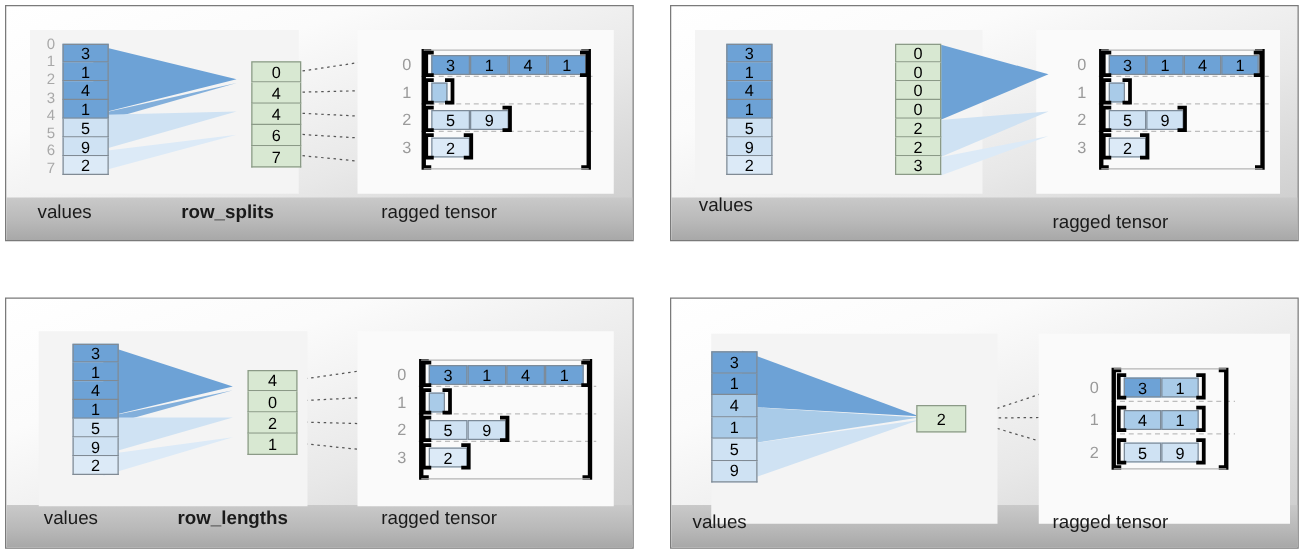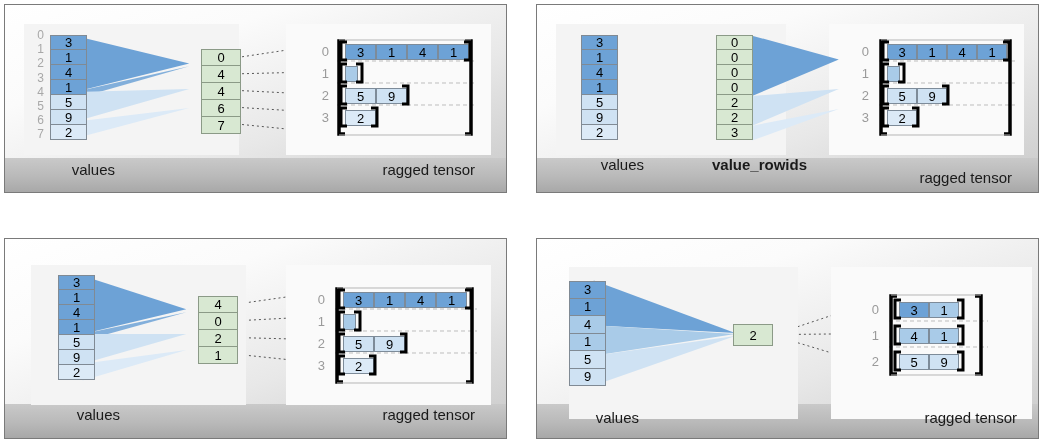--- a/index.html
+++ b/index.html
@@ -33,21 +33,21 @@
   .idx{font-size:12px;color:#a8a8a8;text-align:right;line-height:1;
        display:flex;align-items:center;justify-content:flex-end;padding-right:3px;}
 
   
   .gcell{box-sizing:border-box;border:1px solid #8b9a87;border-top-width:0;
          background:#d8e8d2;font-size:13px;color:#000;text-align:center;
          display:flex;align-items:center;justify-content:center;}
   .gcell:first-child{border-top-width:1px;}
 
   
-  .cap{position:absolute;font-size:15px;color:#1a1a1a;text-align:right;z-index:7;
+  .cap{position:absolute;font-size:15px;color:#1a1a1a;text-align:left;z-index:7;
        white-space:pre-line;line-height:1.12;}
   .cap.b{font-weight:bold;}
 
   
   .rt{position:absolute;z-index:6;}
   .rtrow{position:absolute;display:flex;}
   .rtcell{box-sizing:border-box;border:1px solid #7d8b99;
           font-size:13px;color:#000;display:flex;align-items:center;justify-content:center;}
   .rtlabel{position:absolute;font-size:13px;color:#9a9a9a;text-align:right;
            display:flex;align-items:center;justify-content:flex-end;}
@@ -154,20 +154,21 @@
         <path d="M32 29 L26 29 L26 47 L32 47" stroke="#000" stroke-width="3" fill="none"></path>
         <path d="M41 29 L47 29 L47 47 L41 47" stroke="#000" stroke-width="3" fill="none"></path>
         <path d="M32 51 L26 51 L26 69 L32 69" stroke="#000" stroke-width="3" fill="none"></path>
         <path d="M87 51 L93 51 L93 69 L87 69" stroke="#000" stroke-width="3" fill="none"></path>
         <path d="M32 73 L26 73 L26 91 L32 91" stroke="#000" stroke-width="3" fill="none"></path>
         <path d="M56 73 L62 73 L62 91 L56 91" stroke="#000" stroke-width="3" fill="none"></path>
       </svg>
     </div>
 
     <div class="cap" style="left:25px;top:157px;width:85px;">values</div>
+    <div class="cap b" style="left:140px;top:157px;width:130px;">row_splits</div>
     <div class="cap" style="left:300px;top:157px;width:170px;">ragged tensor</div>
   </div>
 
   <div class="panel p-tr">
     <div class="card" style="left:19px;top:19px;width:230px;height:131px;"></div>
     <div class="card lite" style="left:292px;top:19px;width:195px;height:131px;"></div>
 
     <svg class="ov" viewBox="0 0 503 189" preserveAspectRatio="none">
       <polygon points="216,31 216,92 303,55" fill="#6da2d6"></polygon>
       <polygon points="216,92 216,122 303,85" fill="#cfe2f3"></polygon>
@@ -249,21 +250,20 @@
         <path d="M32 29 L26 29 L26 47 L32 47" stroke="#000" stroke-width="3" fill="none"></path>
         <path d="M41 29 L47 29 L47 47 L41 47" stroke="#000" stroke-width="3" fill="none"></path>
         <path d="M32 51 L26 51 L26 69 L32 69" stroke="#000" stroke-width="3" fill="none"></path>
         <path d="M85 51 L91 51 L91 69 L85 69" stroke="#000" stroke-width="3" fill="none"></path>
         <path d="M32 73 L26 73 L26 91 L32 91" stroke="#000" stroke-width="3" fill="none"></path>
         <path d="M55 73 L61 73 L61 91 L55 91" stroke="#000" stroke-width="3" fill="none"></path>
       </svg>
     </div>
 
     <div class="cap" style="left:22px;top:152px;width:85px;">values</div>
-    <div class="cap b" style="left:125px;top:152px;width:145px;">value_rowids</div>
     <div class="cap" style="left:305px;top:165px;width:170px;">ragged tensor</div>
   </div>
 
   <div class="panel p-bl">
     <div class="card" style="left:26px;top:26px;width:215px;height:140px;"></div>
     <div class="card lite" style="left:281px;top:26px;width:205px;height:140px;"></div>
 
     <svg class="ov" viewBox="0 0 503 201" preserveAspectRatio="none">
       <polygon points="78,37 78,96 182,71" fill="#6da2d6"></polygon>
       <polygon points="78,96 78,103 182,74" fill="#6da2d6" opacity="0.85"></polygon>
@@ -338,20 +338,21 @@
         <path d="M32 29 L26 29 L26 47 L32 47" stroke="#000" stroke-width="3" fill="none"></path>
         <path d="M41 29 L47 29 L47 47 L41 47" stroke="#000" stroke-width="3" fill="none"></path>
         <path d="M32 51 L26 51 L26 69 L32 69" stroke="#000" stroke-width="3" fill="none"></path>
         <path d="M87 51 L93 51 L93 69 L87 69" stroke="#000" stroke-width="3" fill="none"></path>
         <path d="M32 73 L26 73 L26 91 L32 91" stroke="#000" stroke-width="3" fill="none"></path>
         <path d="M56 73 L62 73 L62 91 L56 91" stroke="#000" stroke-width="3" fill="none"></path>
       </svg>
     </div>
 
     <div class="cap" style="left:30px;top:168px;width:85px;">values</div>
+    <div class="cap b" style="left:137px;top:168px;width:140px;">row_lengths</div>
     <div class="cap" style="left:300px;top:168px;width:170px;">ragged tensor</div>
   </div>
 
   <div class="panel p-br">
     <div class="card" style="left:32px;top:28px;width:229px;height:152px;"></div>
     <div class="card lite" style="left:294px;top:28px;width:201px;height:152px;"></div>
 
     <svg class="ov" viewBox="0 0 503 201" preserveAspectRatio="none">
       <polygon points="57,42 57,87 199,95" fill="#6da2d6"></polygon>
       <polygon points="57,87 57,118 199,96" fill="#a9cbe8"></polygon>

